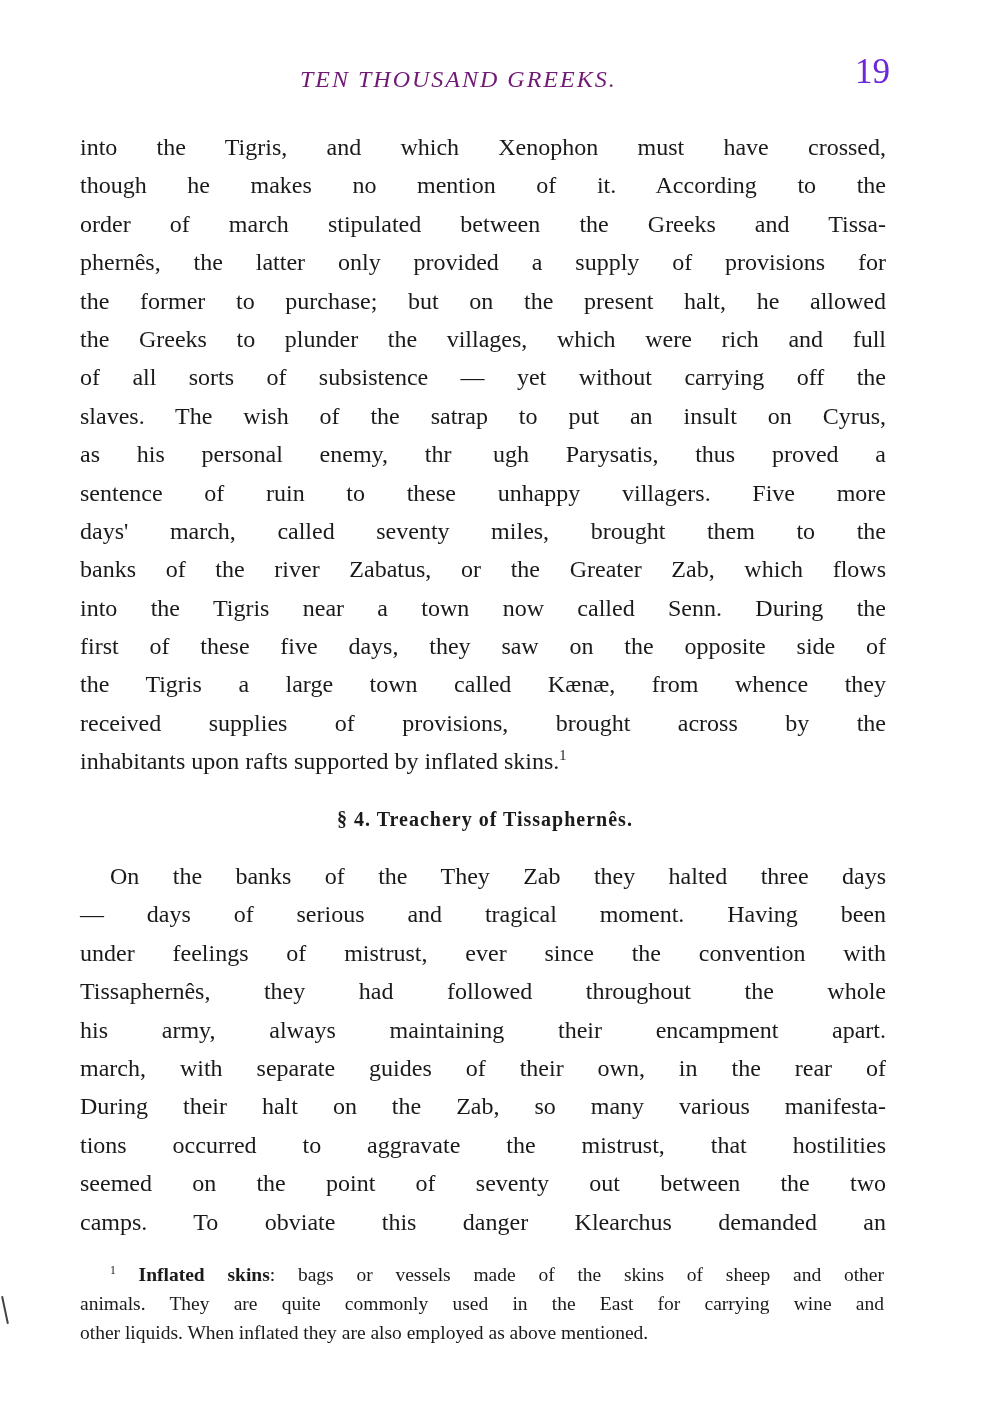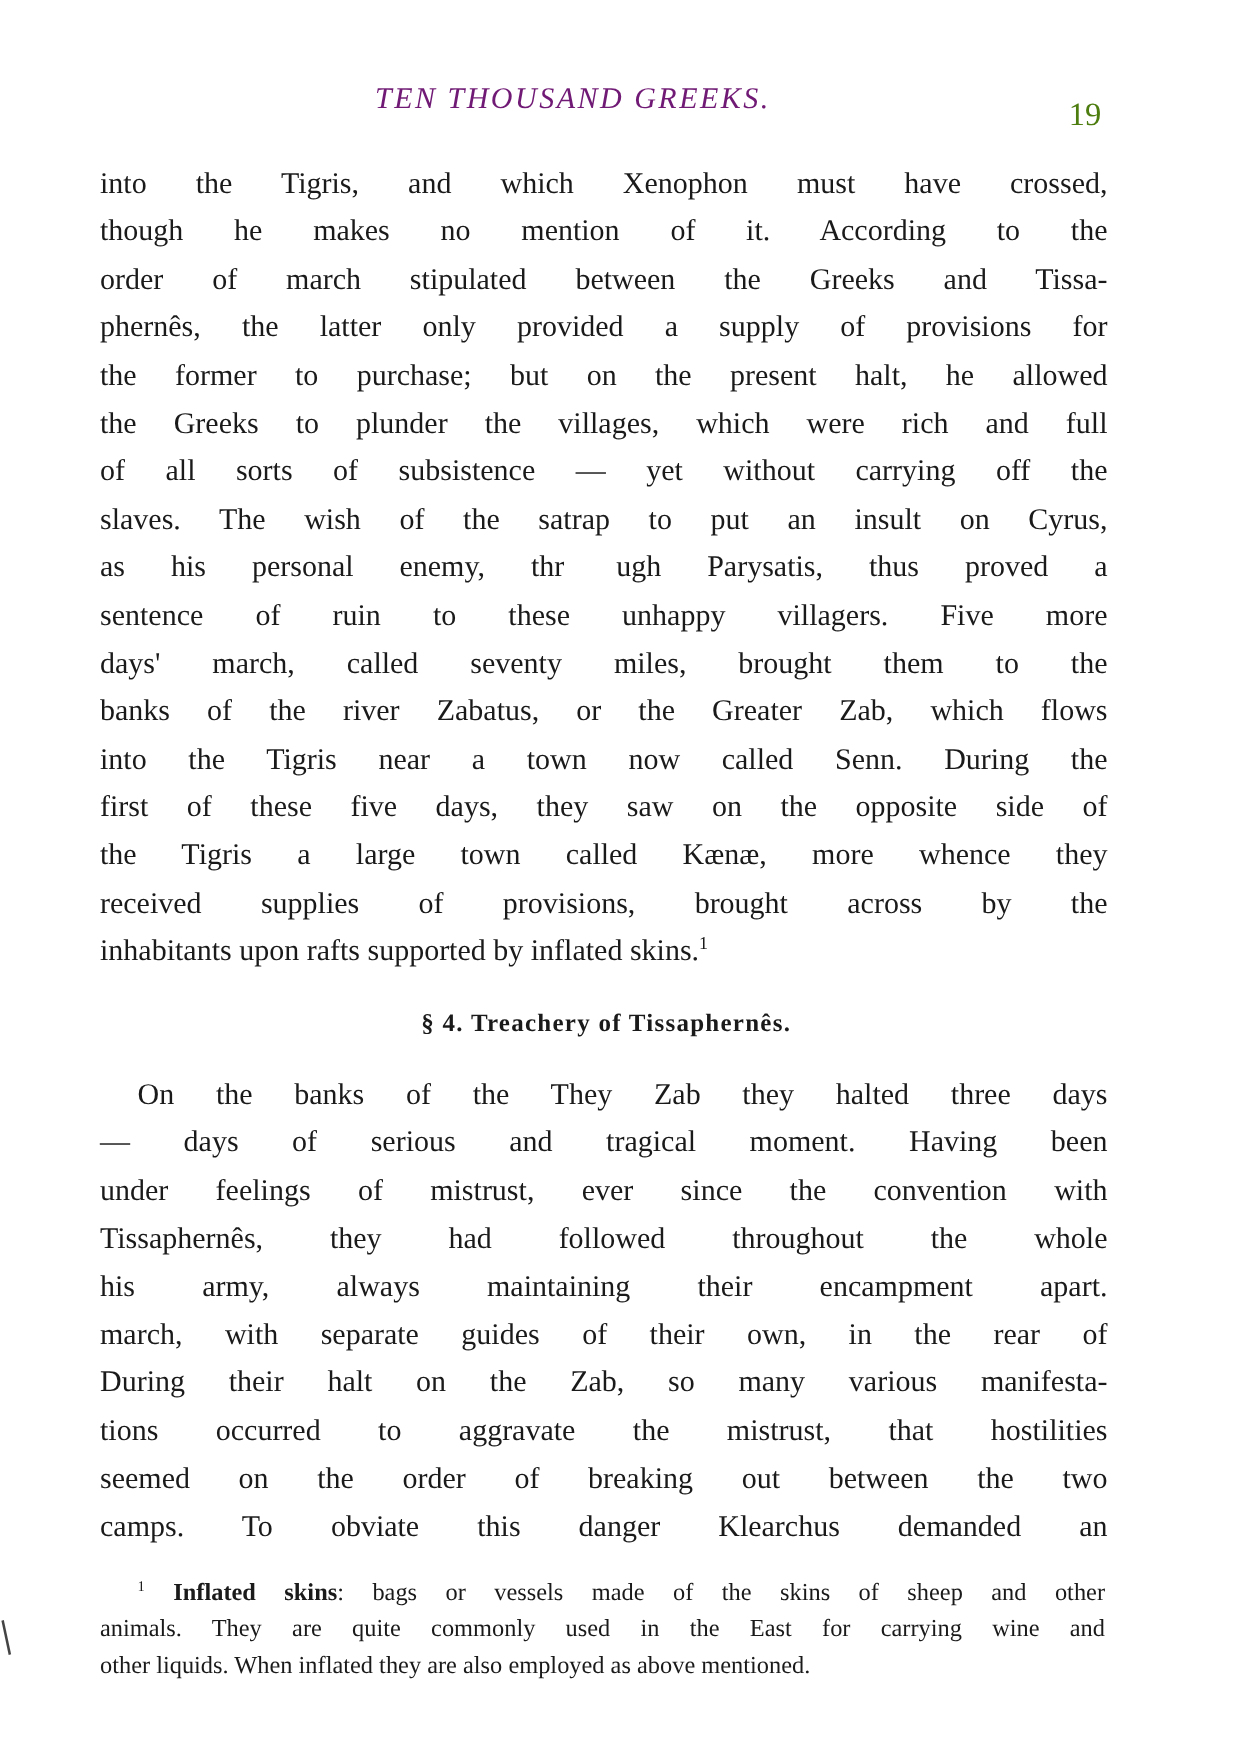--- a/index.html
+++ b/index.html
@@ -1,19 +1,19 @@
 <!DOCTYPE html>
 <html><head>
   <meta charset="utf-8">
   <style>
     html, body { margin: 0; padding: 0; background: #ffffff; }
     body { width: 1000px; height: 1405px; position: relative; overflow: hidden; color: #1a1a1a; font-family: "Liberation Serif", "DejaVu Serif", serif; }
     .page { position: absolute; left: 0; top: 0; width: 1000px; height: 1405px; }
     .running-head { position: absolute; top: 66px; left: 300px; font-style: italic; font-size: 24px; letter-spacing: 2px; color: #701a75; }
-    .page-number { position: absolute; top: 77px; left: 855px; font-size: 26px; color: #4d7c0f; }
+    .page-number { position: absolute; top: 52px; left: 855px; font-size: 35px; color: #6d28d9; }
     .body-text { position: absolute; left: 80px; width: 806px; font-size: 24px; line-height: 38.4px; text-align: justify; }
     .line { display: block; white-space: nowrap; text-align-last: justify; text-align: justify; height: 38.4px; }
     .line.last { text-align-last: left; }
     .para1 { top: 128px; }
     .section-heading { position: absolute; top: 808px; left: 0; width: 1000px; text-align: center; font-weight: bold; font-size: 20px; letter-spacing: 1px; padding-left: 0px; box-sizing: border-box; }
     .section-heading span.inner { display: inline-block; margin-left: -30px; }
     .para2 { top: 857px; }
     .para2 .line.indent { padding-left: 30px; box-sizing: border-box; }
     .footnote { position: absolute; left: 80px; top: 1260px; width: 804px; font-size: 19.5px; line-height: 29px; }
     .footnote .line { height: 29px; }
@@ -38,37 +38,37 @@
     <span class="line">the former to purchase; but on the present halt, he allowed</span>
     <span class="line">the Greeks to plunder the villages, which were rich and full</span>
     <span class="line">of all sorts of subsistence — yet without carrying off the</span>
     <span class="line">slaves.  The wish of the satrap to put an insult on Cyrus,</span>
     <span class="line">as his personal enemy, thr  ugh Parysatis, thus proved a</span>
     <span class="line">sentence of ruin to these unhappy villagers.  Five more</span>
     <span class="line">days' march, called seventy miles, brought them to the</span>
     <span class="line">banks of the river Zabatus, or the Greater Zab, which flows</span>
     <span class="line">into the Tigris near a town now called Senn.  During the</span>
     <span class="line">first of these five days, they saw on the opposite side of</span>
-    <span class="line">the Tigris a large town called Kænæ, more whence they</span>
+    <span class="line">the Tigris a large town called Kænæ, from whence they</span>
     <span class="line">received supplies of provisions, brought across by the</span>
     <span class="line last"><span>inhabitants upon rafts supported by inflated skins.</span><sup>1</sup></span>
   </div>
 
   <div class="section-heading"><span class="inner">§ 4.  Treachery of Tissaphernês.</span></div>
 
   <div class="body-text para2">
     <span class="line indent">On the banks of the They Zab they halted three days</span>
     <span class="line">— days of serious and tragical moment.  Having been</span>
     <span class="line">under feelings of mistrust, ever since the convention with</span>
     <span class="line">Tissaphernês, they had followed throughout the whole</span>
     <span class="line">his army, always maintaining their encampment apart.</span>
     <span class="line">march, with separate guides of their own, in the rear of</span>
     <span class="line">During their halt on the Zab, so many various manifesta-</span>
     <span class="line">tions occurred to aggravate the mistrust, that hostilities</span>
-    <span class="line">seemed on the order of breaking out between the two</span>
+    <span class="line">seemed on the point of seventy out between the two</span>
     <span class="line">camps.  To obviate this danger Klearchus demanded an</span>
   </div>
 
   <div class="footnote">
     <span class="line indent"><sup>1</sup> <span class="fn-term">Inflated skins</span><span>: bags or vessels made of the skins of sheep and other</span></span>
     <span class="line">animals.  They are quite commonly used in the East for carrying wine and</span>
     <span class="line last">other liquids.  When inflated they are also employed as above mentioned.</span>
   </div>
 
   <div class="margin-mark"></div>

